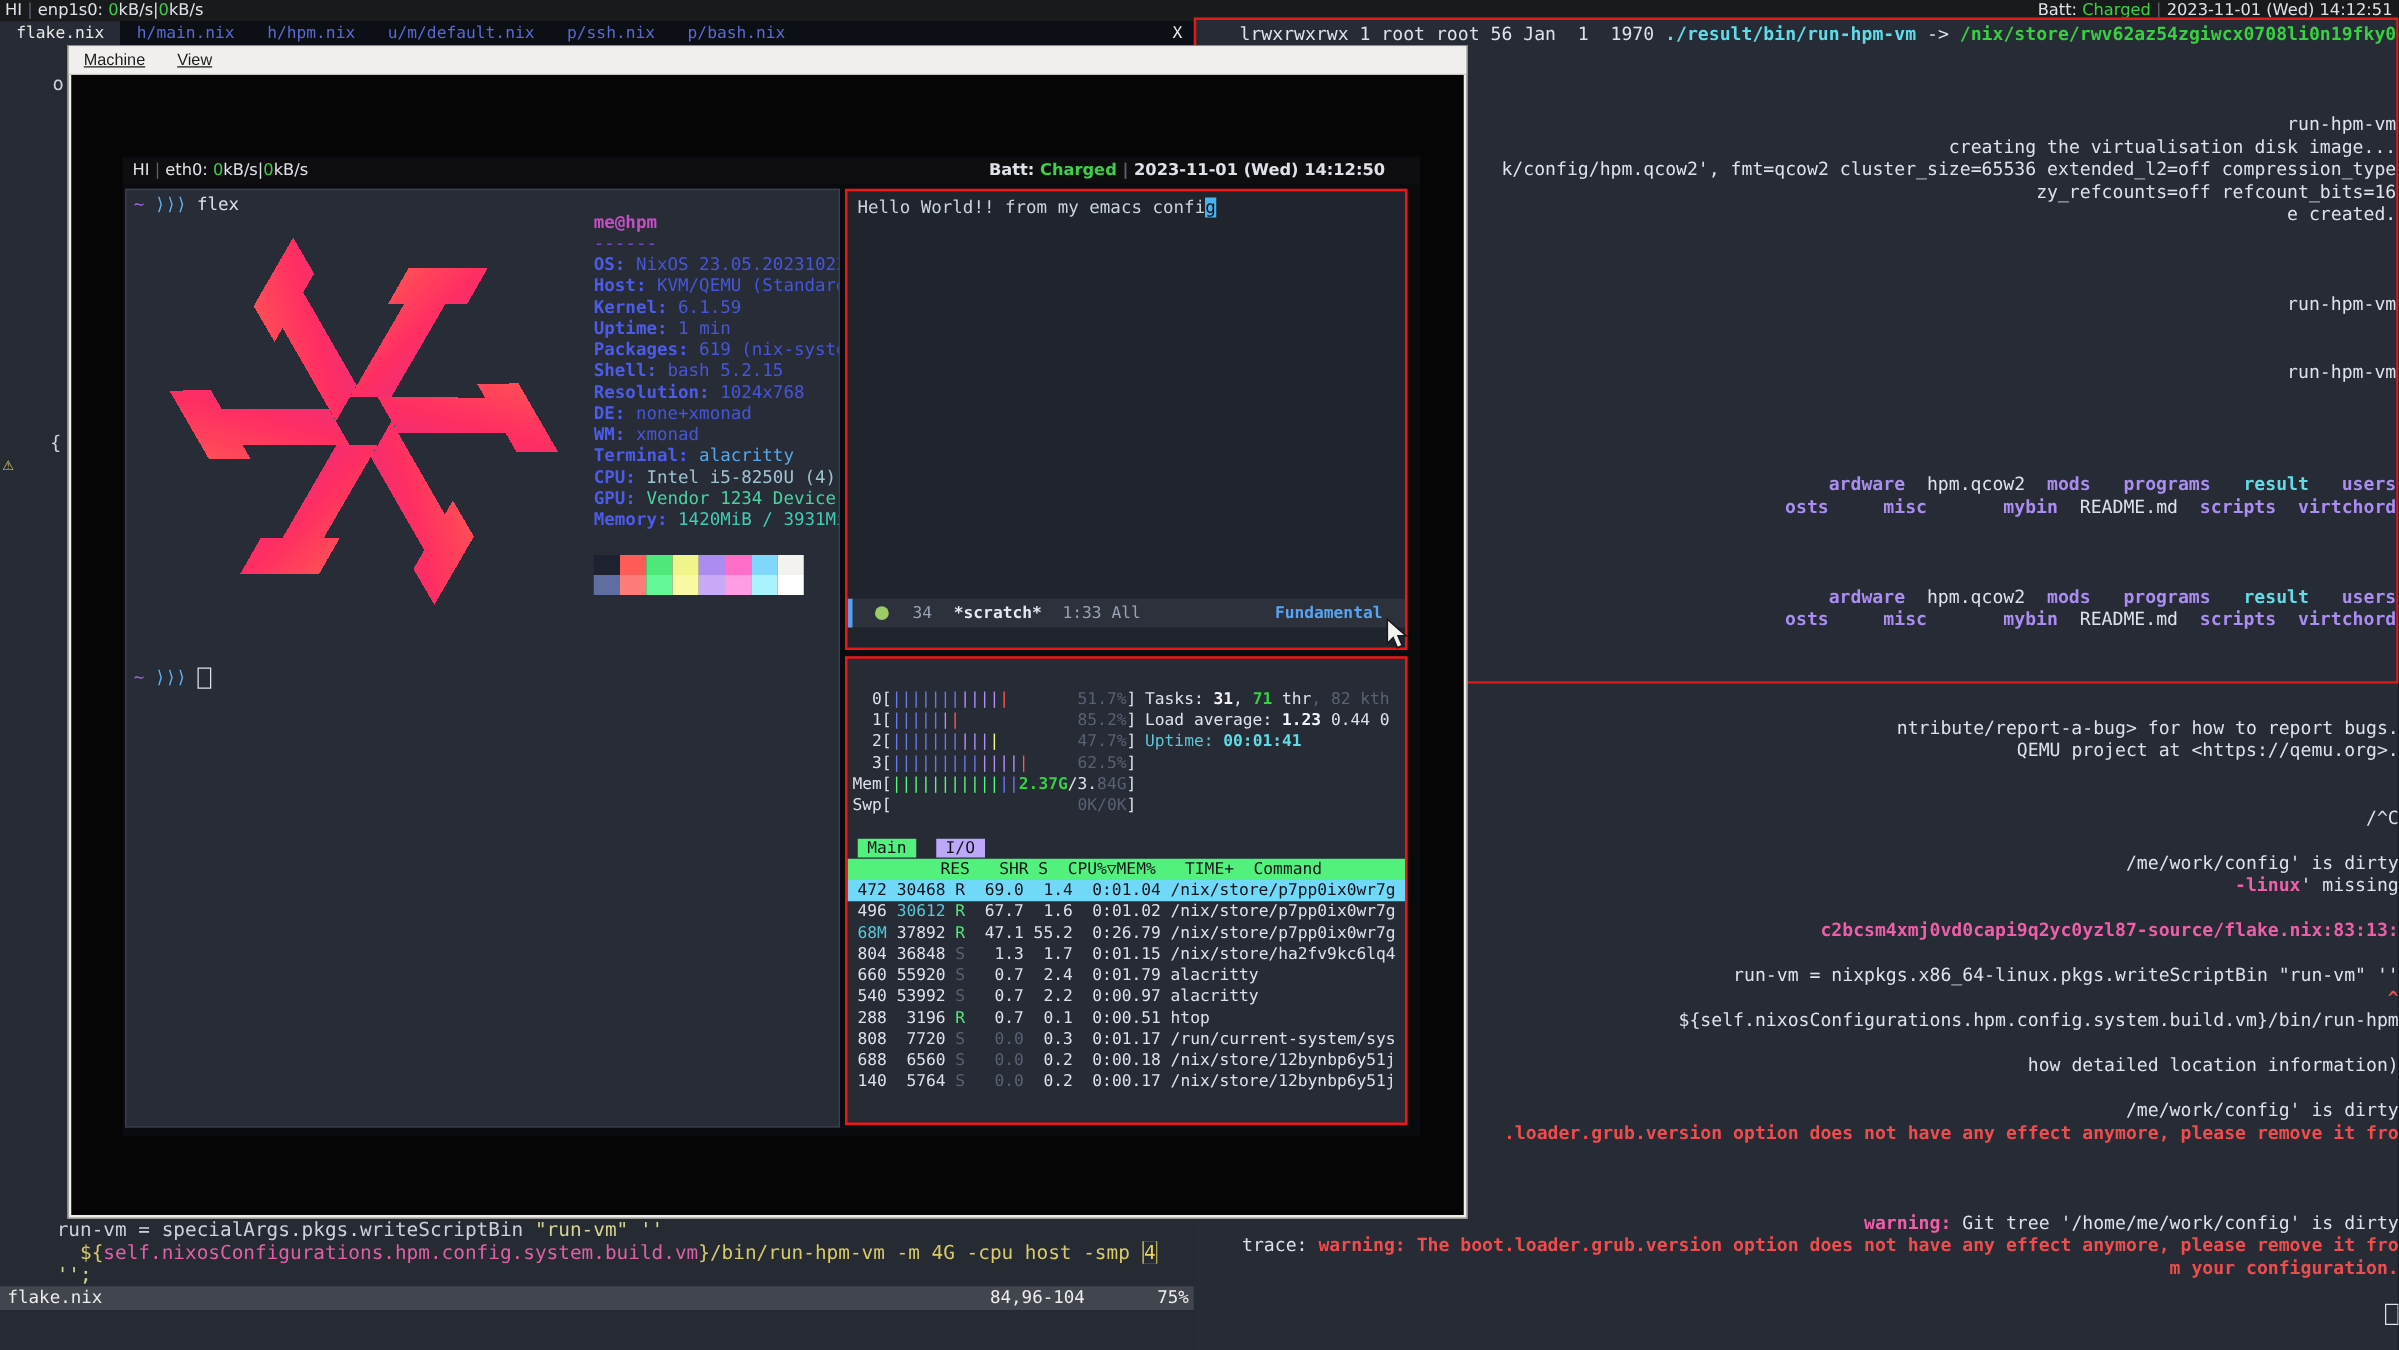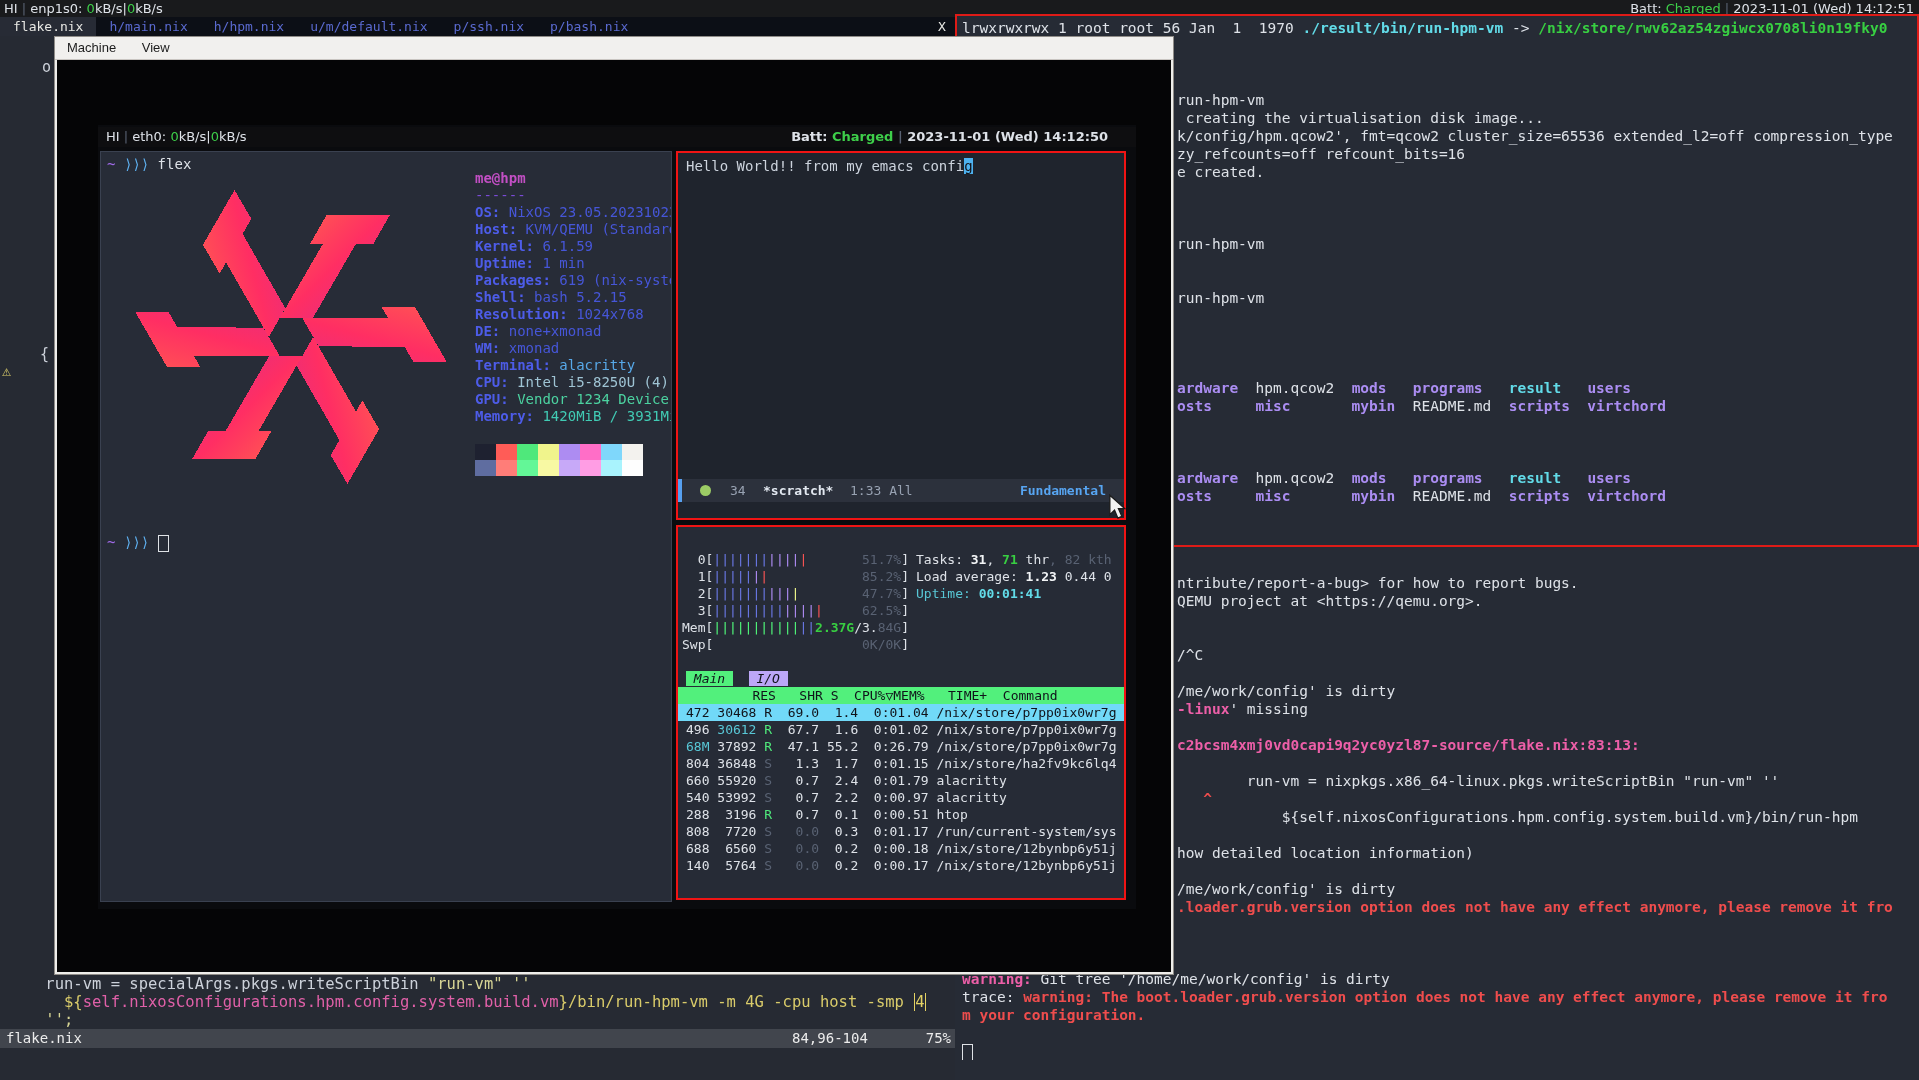--- a/index.html
+++ b/index.html
@@ -26,31 +26,31 @@
   .vimpane{left:0;top:36px;width:959px;height:1044px;background:#262a33;}
   .vfrag{position:absolute;font:15px/18px "DejaVu Sans Mono",monospace;color:#ccd1da;}
   .vimcode{position:absolute;left:8px;top:939px;font:15.5px/18px "DejaVu Sans Mono",monospace;}
   .vimstatus{position:absolute;left:0;top:993px;width:959px;height:19px;background:#41454d;
              color:#ececec;font:14px/19px "DejaVu Sans Mono",monospace;}
   .vimstatus .f{position:absolute;left:6px;} .vimstatus .p{position:absolute;left:792px;}
   .vimstatus .pc{position:absolute;right:8px;}
   .vsep{left:956px;top:939px;width:2px;height:105px;background:#75787d;}
 
   
-  .term{font:14.5px/18px "DejaVu Sans Mono",monospace;color:#dee2e8;}
+  .term{font:14.5px/18px "DejaVu Sans Mono",monospace;color:#dee2e8;text-align:right;}
   .term-top{left:955px;top:14px;width:964px;height:533px;background:#262b35;
             border:2px solid #de1b17;box-sizing:border-box;padding:3px 0 0 5px;}
   .term-bottom{left:955px;top:547px;width:964px;height:533px;background:#262b35;padding:9px 0 0 7px;box-sizing:border-box;}
   .term .tl{height:18px;}
 
   
   .qemu{left:54px;top:36px;width:1120px;height:939px;background:#efeeeb;border:1px solid #8f8c88;box-sizing:border-box;}
   .qmenu{height:22px;background:#f1f0ee;border-bottom:1px solid #c9c5c1;
          font:13px/22px "Liberation Sans",sans-serif;color:#1c1c1c;padding-left:12px;}
-  .qmenu span{margin-right:22px;white-space:normal;}
+  .qmenu span{margin-right:22px;white-space:normal;text-decoration:underline;}
   .qscreen{position:relative;margin:0 2px 2px 2px;height:912px;background:#050506;overflow:hidden;}
 
   
   .fb{position:absolute;left:41px;top:65px;width:1038px;height:784px;background:#0a0b0e;}
   .vmbar{position:absolute;left:0;top:2px;width:1038px;height:20px;background:#0e0e10;color:#d9d9d9;
          font:13px/20px "DejaVu Sans",sans-serif;}
   .vmbar .lft{position:absolute;left:8px;} .vmbar .rgt{position:absolute;right:28px;font-weight:bold;}
 
   
   .alac{position:absolute;left:2px;top:26px;width:572px;height:751px;background:#272c37;
@@ -80,21 +80,21 @@
   .emdot{position:absolute;left:22px;top:6px;width:11px;height:11px;border-radius:50%;background:#9ccc65;}
   .emnum{position:absolute;left:52px;} .emname{position:absolute;left:85px;color:#e2e8f0;font-weight:bold;}
   .empos{position:absolute;left:172px;} .emmode{position:absolute;right:18px;color:#57a5f2;font-weight:bold;}
 
   
   .htoppane{position:absolute;left:578px;top:400px;width:450px;height:375px;background:#262b36;
             border:2px solid #f01414;box-sizing:border-box;overflow:hidden;
             font:13px/17px "DejaVu Sans Mono",monospace;color:#dee2e8;}
   .htmeters{position:absolute;left:4px;top:24px;}
   .httasks{position:absolute;left:238px;top:24px;width:208px;}
-  .httabs{position:absolute;left:8px;top:143px;font-style:italic;}
+  .httabs{position:absolute;left:8px;top:143px;}
   .hthead{position:absolute;left:0px;top:160px;width:446px;}
   .htrows{position:absolute;left:0px;top:177px;width:446px;}
   .htrows .tl{padding-left:8px;}
   .htfk{position:absolute;left:8px;top:347px;margin-top:23px;}
   .hdr{background:#52f07c;color:#10131a;padding-left:8px;text-align:center;}
   .sel{background:#71d9f8;color:#10131a;}
   .tabmain{background:#52f07c;color:#10131a;} .tabio{background:#bca7f8;color:#10131a;}
   .fl{background:#71d9f8;color:#10131a;}
   .blockc{background:#71d9f8;display:inline-block;width:8px;height:15px;vertical-align:middle;}
 

